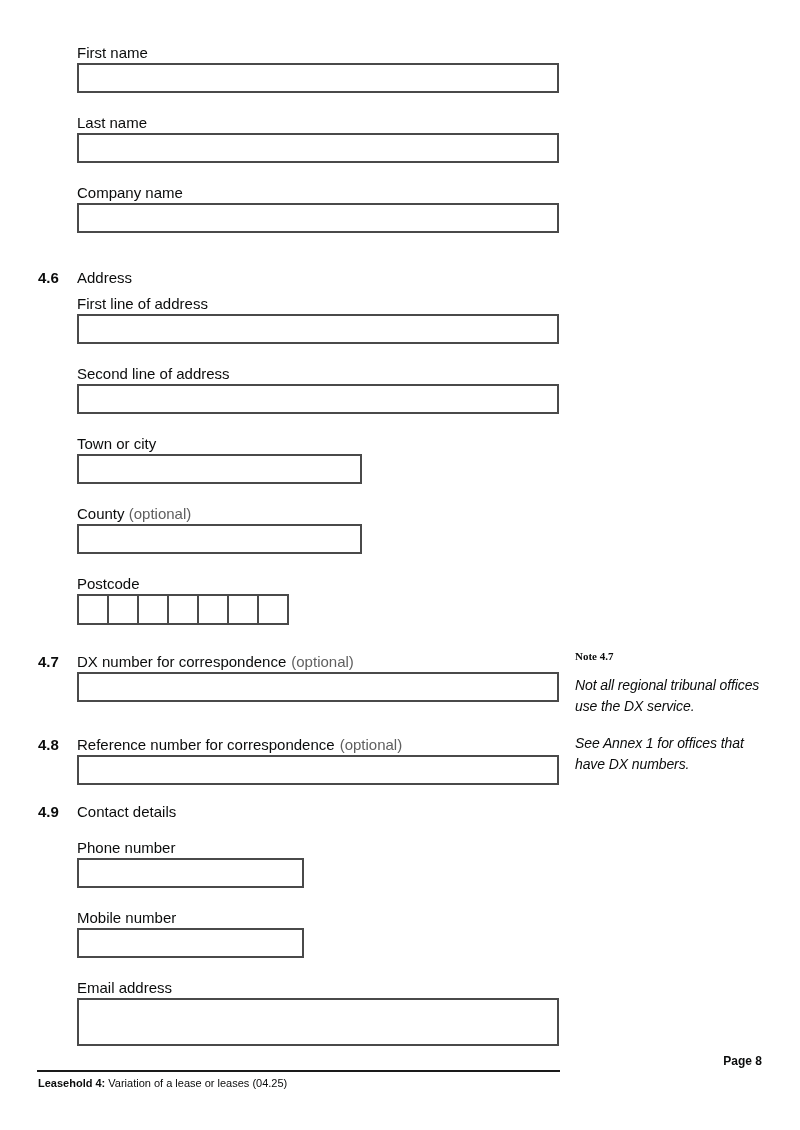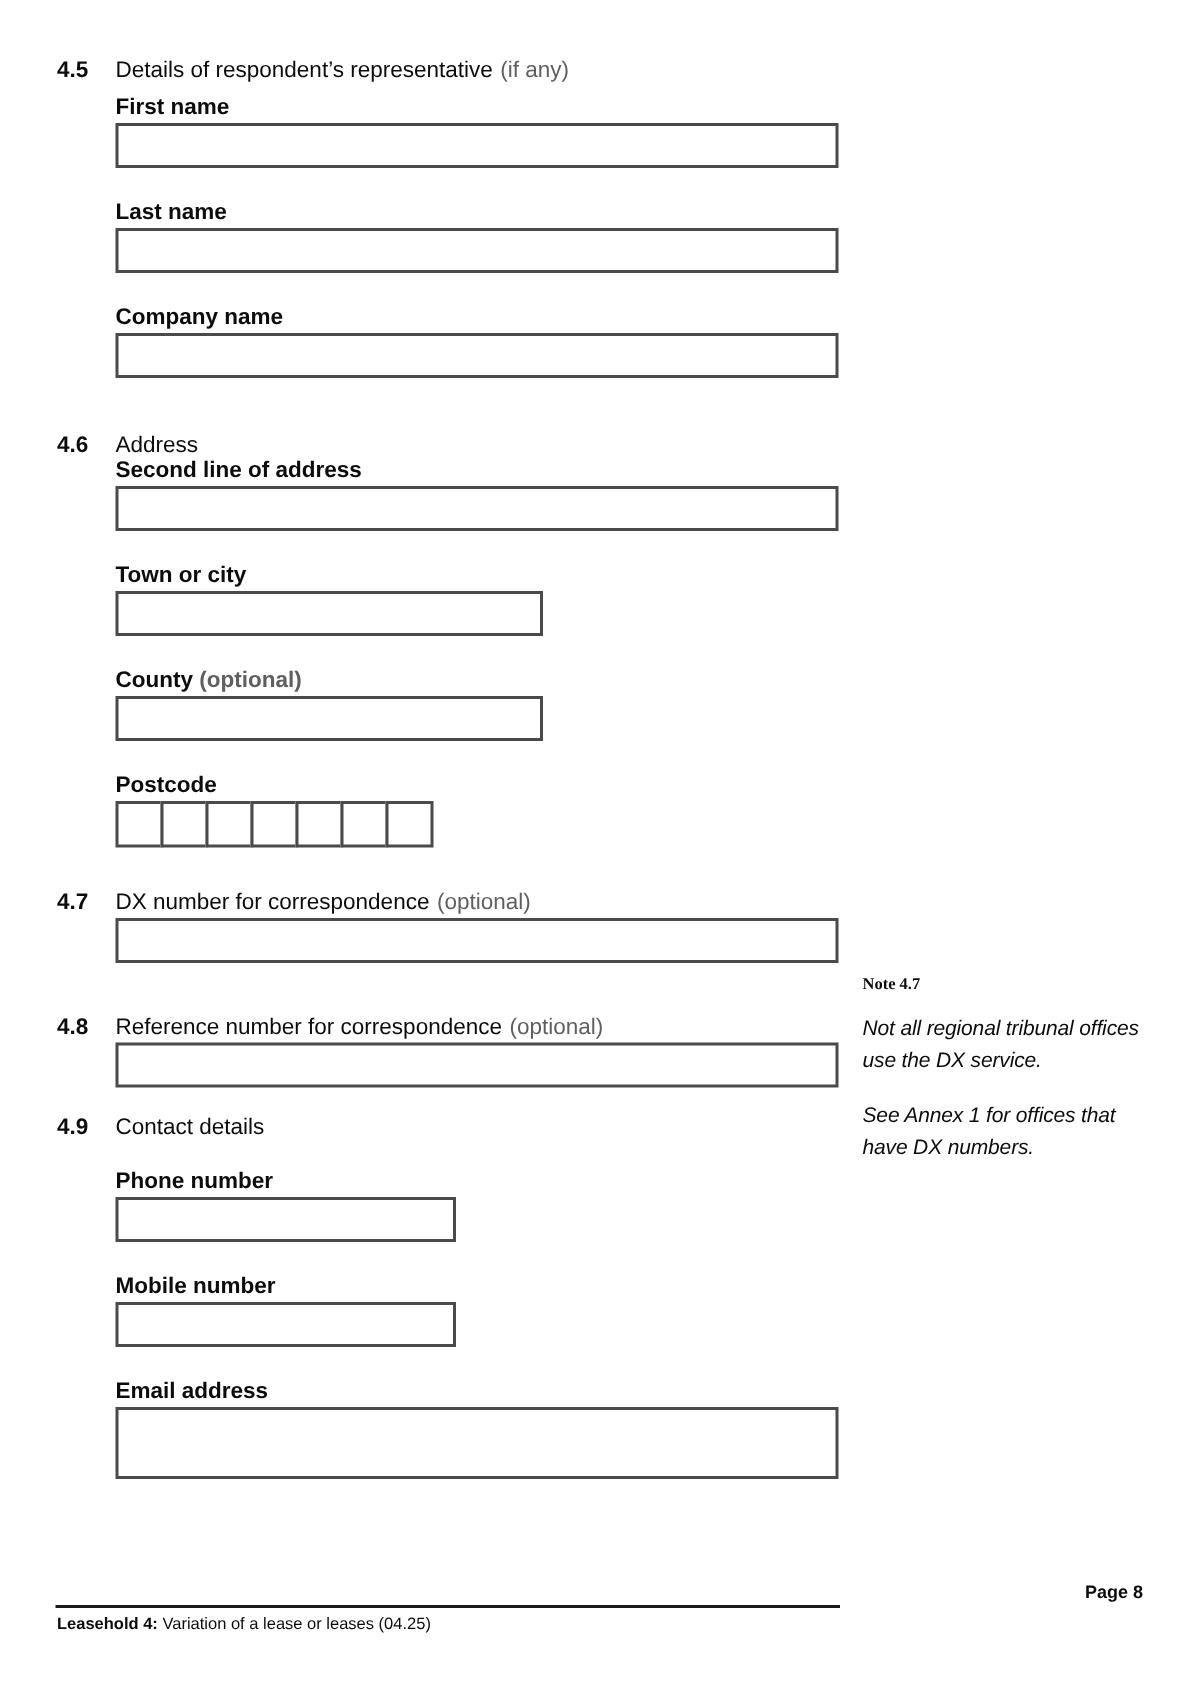--- a/index.html
+++ b/index.html
@@ -12,21 +12,21 @@
   .page{position:relative;width:800px;height:1130px;background:#fff;overflow:hidden;}
   .content{position:absolute;top:37px;left:38px;width:560px;}
 
   .sec-heading{display:flex;font-size:15px;line-height:19px;}
   .sec-num{font-weight:bold;width:39px;flex:none;}
   .sec-title{white-space:nowrap;}
   .muted{color:#5f5f5f;}
   .suffix{margin-left:5px;}
 
   .fields{margin-left:39px;}
-  .field{margin-bottom:22px;font-weight:bold;}
+  .field{margin-bottom:22px;}
   .field-label{font-size:15px;line-height:16px;margin-bottom:2px;}
   .box{box-sizing:border-box;border:2px solid #4a4a4a;height:30px;background:#fff;}
   .w-full{width:482px;}
   .w-mid{width:285px;}
   .w-sm{width:227px;}
   .h-tall{height:48px;}
 
   #f-first{margin-top:8px;}
   #h46{margin-top:35px;}
   #f-addr1{margin-top:9px;}
@@ -49,45 +49,44 @@
   .footer-line{position:absolute;top:1070px;left:37px;width:523px;height:0;border-top:2px solid #1a1a1a;}
   .footer-text{position:absolute;top:1077px;left:38px;font-size:11px;}
   .footer-text .b{font-weight:bold;}
 </style>
 </head>
 <body>
 
 <div class="page">
   <div class="content">
 
-    <div class="sec-heading" id="h45">
-      <span class="sec-num">4.5</span>
-      <span class="sec-title">Details of respondent’s representative</span>
-      <span class="muted suffix">(if any)</span>
-    </div>
     <div class="fields">
       <div class="field" id="f-first">
         <div class="field-label">First name</div>
         <div class="box w-full"></div>
       </div>
       <div class="field">
         <div class="field-label">Last name</div>
         <div class="box w-full"></div>
       </div>
       <div class="field">
         <div class="field-label">Company name</div>
         <div class="box w-full"></div>
       </div>
     </div>
 
     <div class="sec-heading" id="h46">
       <span class="sec-num">4.6</span>
       <span class="sec-title">Address</span>
     </div>
     <div class="fields">
+      <div class="field" id="f-addr1">
+        <div class="field-label">First line of address</div>
+        <div class="box w-full"></div>
+      </div>
       <div class="field">
         <div class="field-label">Second line of address</div>
         <div class="box w-full"></div>
       </div>
       <div class="field">
         <div class="field-label">Town or city</div>
         <div class="box w-mid"></div>
       </div>
       <div class="field">
         <div class="field-label"><span>County</span> <span class="muted">(optional)</span></div>

